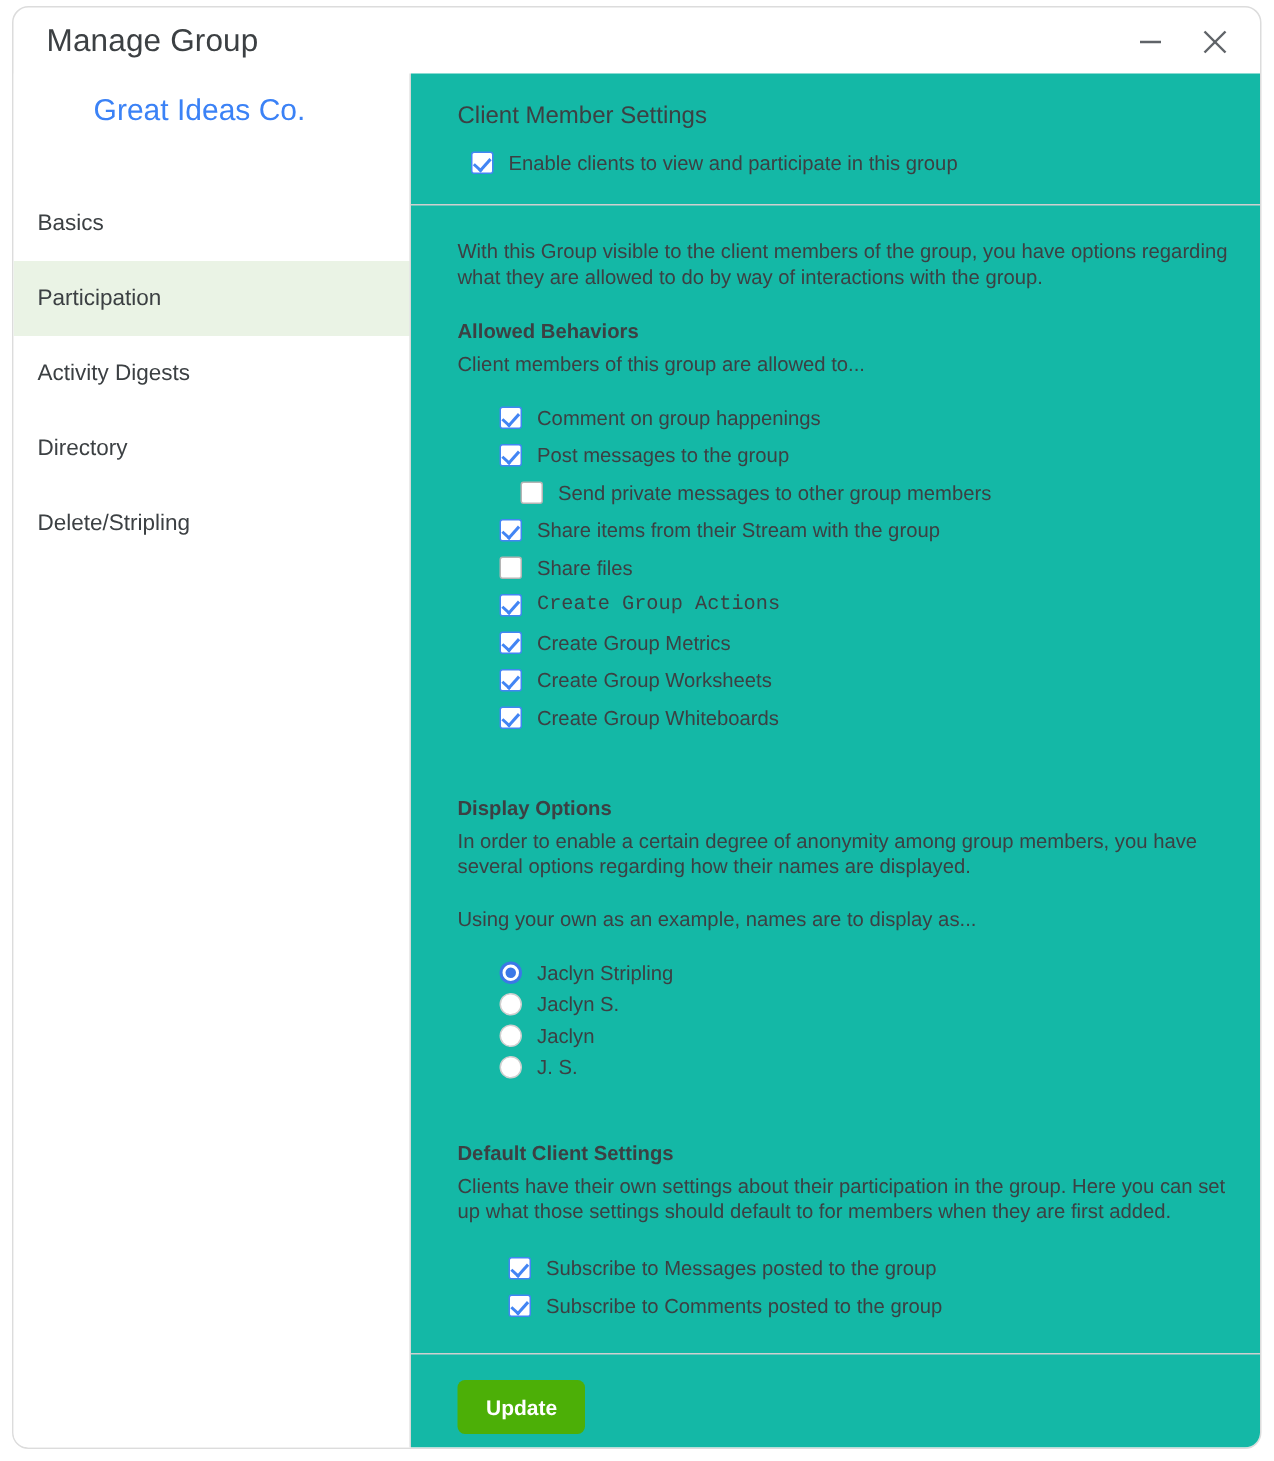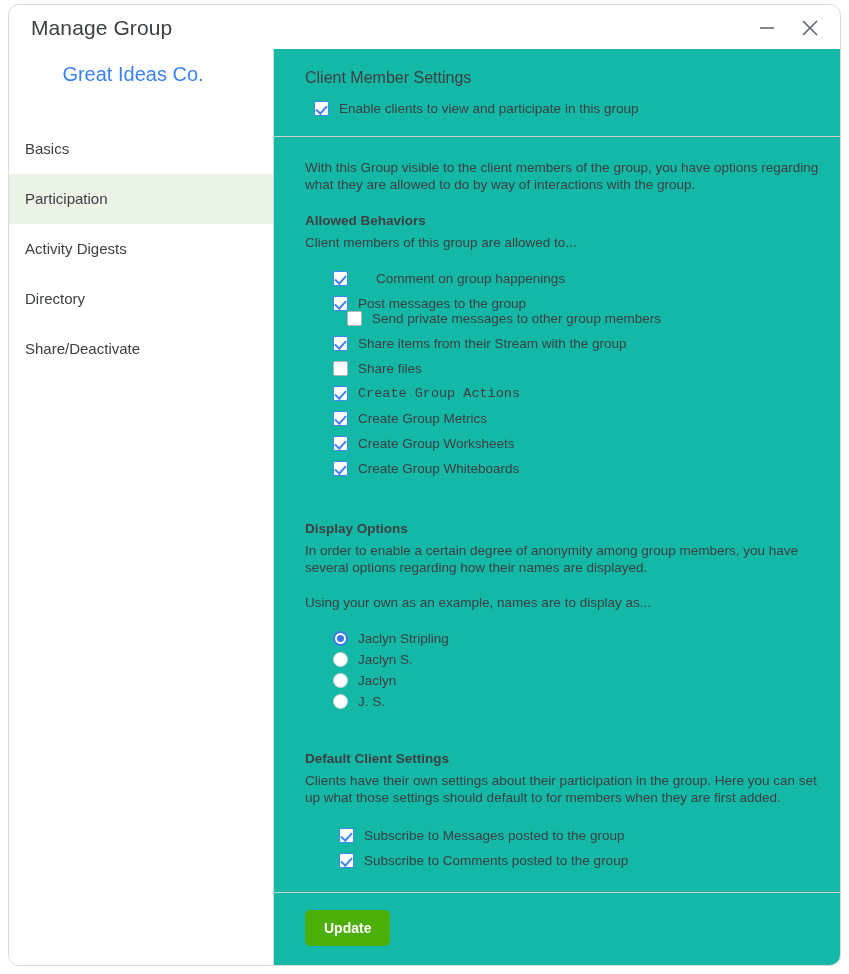--- a/index.html
+++ b/index.html
@@ -240,21 +240,21 @@
   </div>
 
   <div class="sidebar">
     <div class="org-name">Great Ideas Co.</div>
 
     <div class="nav">
       <div class="nav-item">Basics</div>
       <div class="nav-item active">Participation</div>
       <div class="nav-item">Activity Digests</div>
       <div class="nav-item">Directory</div>
-      <div class="nav-item">Share/Deactivate</div>
+      <div class="nav-item">Delete/Stripling</div>
     </div>
   </div>
 
   <div class="vdiv"></div>
 
   <div class="content">
 
     <div class="pad" style="padding-top:20px;">
       <div class="sec-title">Client Member Settings</div>
       <div class="opt-row" style="margin-top:14px; margin-left:9px;">
@@ -267,25 +267,25 @@
 
     <div class="pad" style="padding-top:22px;">
       <div class="para">With this Group visible to the client members of the group, you have options regarding what they are allowed to do by way of interactions with the group.</div>
     </div>
 
     <div class="pad" style="padding-top:19px;">
       <div class="sec-head">Allowed Behaviors</div>
       <div class="para" style="margin-top:6px;">Client members of this group are allowed to...</div>
 
       <div style="margin-top:20px; margin-left:28px;">
-        <div class="opt-row" style="margin-bottom:10px;gap:18px;">
+        <div class="opt-row" style="margin-bottom:10px;">
           <span class="cb on"></span>
           <span class="opt-label">Comment on group happenings</span>
         </div>
-        <div class="opt-row" style="text-align:right;">
+        <div class="opt-row" style="margin-bottom:10px;text-align:right;">
           <span class="cb on"></span>
           <span class="opt-label">Post messages to the group</span>
         </div>
         <div class="opt-row" style="margin-bottom:10px;margin-left:14px;">
           <span class="cb"></span>
           <span class="opt-label">Send private messages to other group members</span>
         </div>
         <div class="opt-row" style="margin-bottom:10px;">
           <span class="cb on"></span>
           <span class="opt-label">Share items from their Stream with the group</span>

